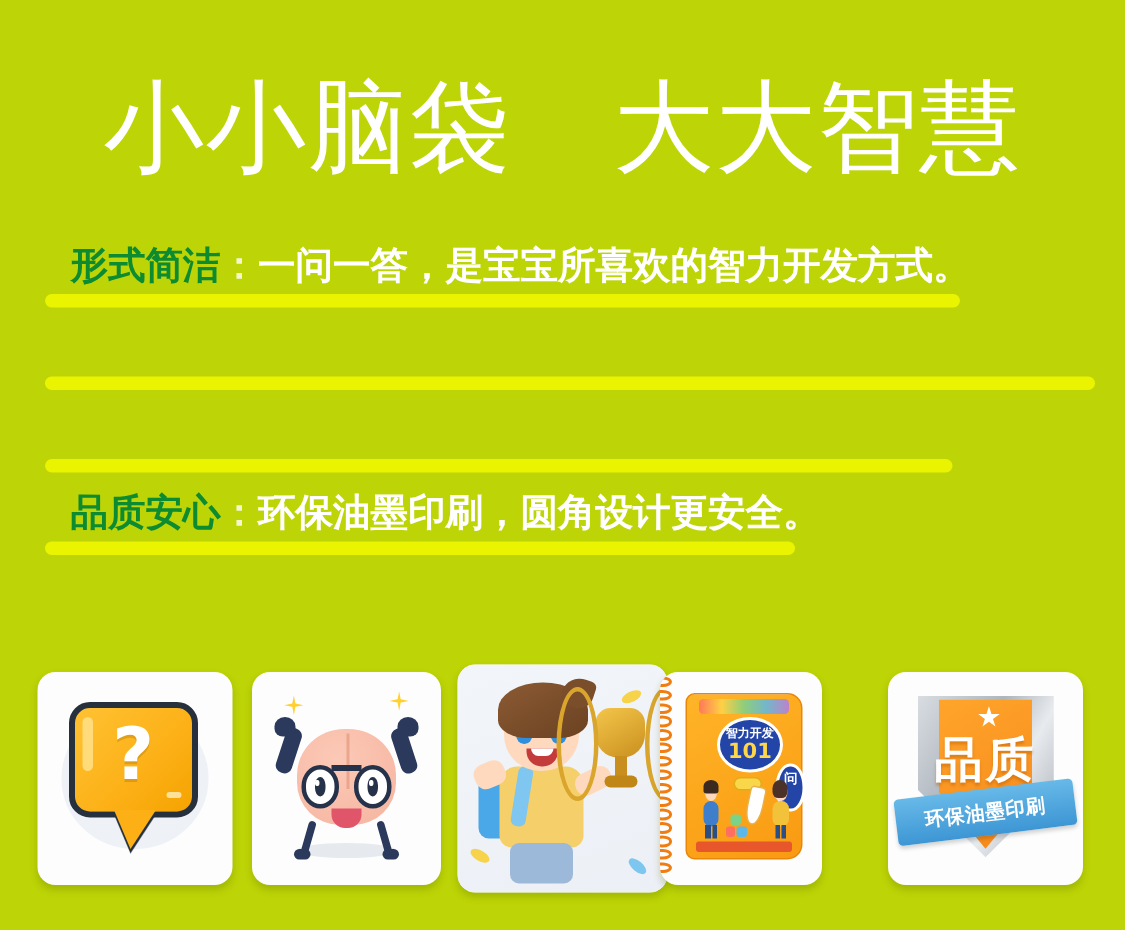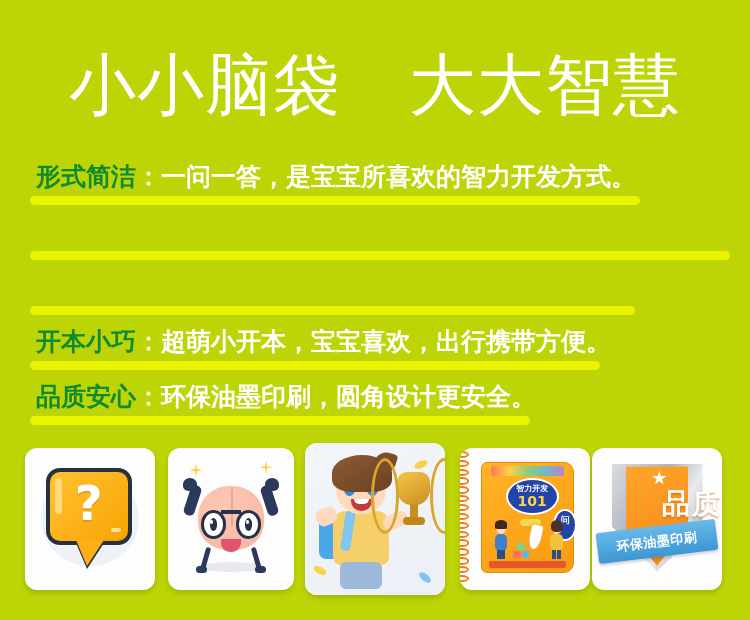--- a/index.html
+++ b/index.html
@@ -24,21 +24,21 @@
     color:#ffffff;
     font-size:67px;
     line-height:82px;
     font-weight:400;
     letter-spacing:1px;
     white-space:pre;
   }
 
   
   .features { position:absolute; left:0; top:158px; width:750px; }
-  .row { position:relative; height:55px; padding-left:36px; }
+  .row { position:relative; height:55px; padding-left:47px; }
   .row-text {
     position:relative; z-index:2;
     white-space:nowrap;
     font-size:25px;
     line-height:38px;
     font-weight:700;
     display:inline-block;
   }
   .lbl { color:#0c8b30; }
   .sep { color:#f2f7d0; font-weight:700; }
@@ -215,22 +215,22 @@
 
   
   .shield-outer{position:absolute;left:15%;top:11%;width:70%;height:76%;
     background:linear-gradient(120deg,#d9dde2 0%,#aeb5bd 38%,#e8ebee 62%,#9fa7b0 100%);
     clip-path:polygon(50% 0,100% 0,100% 58%,50% 100%,0 58%,0 0);}
   .shield-in{position:absolute;left:26%;top:13%;width:48%;height:70%;
     background:linear-gradient(150deg,#ffa52b,#f5871a);
     clip-path:polygon(50% 0,100% 0,100% 62%,50% 100%,0 62%,0 0);}
   .star{position:absolute;left:46%;top:16%;width:15px;height:15px;background:#fff;
     clip-path:polygon(50% 0,61% 35%,98% 35%,68% 57%,79% 91%,50% 70%,21% 91%,32% 57%,2% 35%,39% 35%);}
-  .pz{position:absolute;left:0;right:0;top:26%;text-align:right;
-    color:#fff;font-size:28px;font-weight:700;letter-spacing:2px;
+  .pz{position:absolute;left:0;right:0;top:26%;text-align:center;
+    color:#fff;font-size:32px;font-weight:700;letter-spacing:2px;
     text-shadow:0 2px 2px rgba(180,90,0,.45);}
   .ribbon{position:absolute;left:4%;top:55%;width:92%;height:22%;
     background:linear-gradient(180deg,#67b9e8,#3d96d4);
     transform:rotate(-7deg);border-radius:3px;
     box-shadow:0 2px 3px rgba(0,0,0,.18);}
   .ribbon span{position:absolute;left:0;right:0;top:50%;transform:translateY(-50%);
     text-align:center;color:#fff;font-size:13px;font-weight:700;letter-spacing:.5px;}
 </style>
 </head>
 <body>
@@ -251,26 +251,20 @@
     </div>
 
     <div class="row">
       <div class="bar" style="width:700px"></div>
     </div>
 
     <div class="row">
       <div class="bar" style="width:605px"></div>
     </div>
 
-    <div class="row">
-      <div class="bar" style="width:570px"></div>
-      <div class="row-text">
-        <span class="lbl">开本小巧</span><span class="sep">：</span><span class="desc">超萌小开本，宝宝喜欢，出行携带方便。</span>
-      </div>
-    </div>
 
     <div class="row">
       <div class="bar" style="width:500px"></div>
       <div class="row-text">
         <span class="lbl">品质安心</span><span class="sep">：</span><span class="desc">环保油墨印刷，圆角设计更安全。</span>
       </div>
     </div>
 
   </div>
 
@@ -334,21 +328,21 @@
         <div class="hair"></div>
         <div class="hair2"></div>
         <div class="cup"></div>
         <div class="cup-h l"></div>
         <div class="cup-h r"></div>
         <div class="cup-stem"></div>
         <div class="cup-base"></div>
       </div>
     </div>
 
-    <div class="card" style="left:460px;top:5px;width:130px;height:142px;">
+    <div class="card" style="left:440px;top:5px;width:108px;height:142px;">
       <div class="card-inner">
         <div class="book">
           <div class="bk-top"></div>
           <div class="oval">
             <div class="t1">智力开发</div>
             <div class="t2">101</div>
           </div>
           <div class="wen">问</div>
           <div class="badge-s"></div>
           <div class="kid l">

